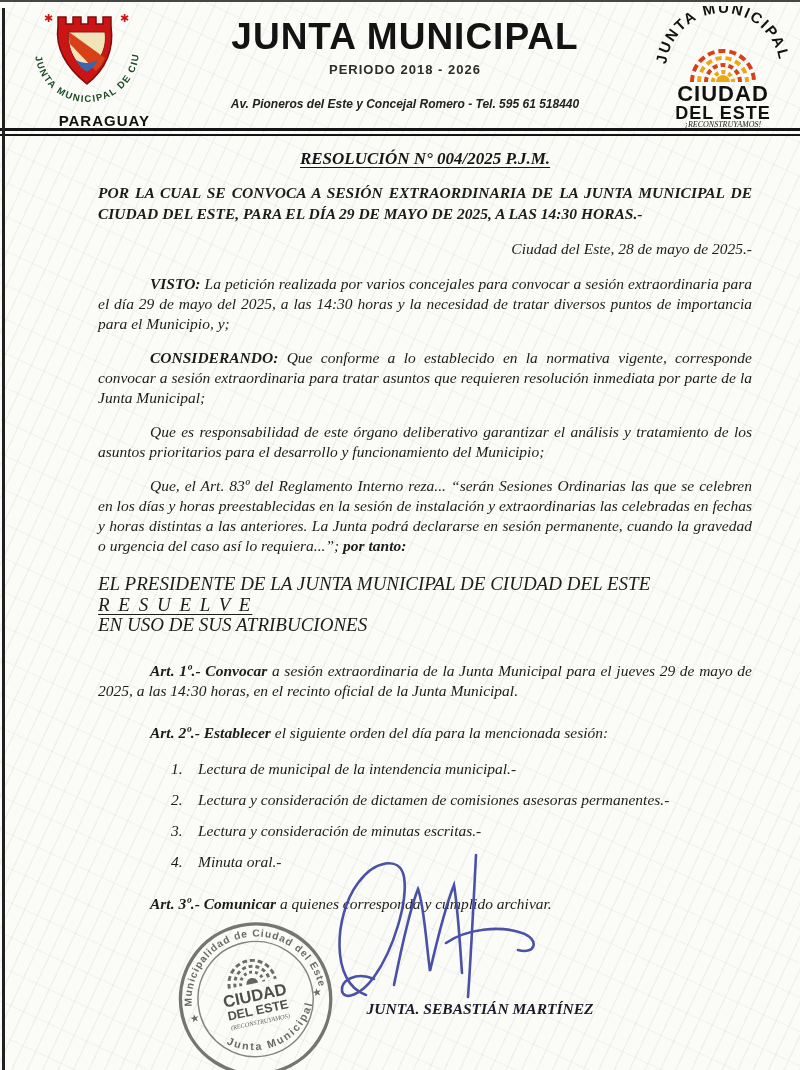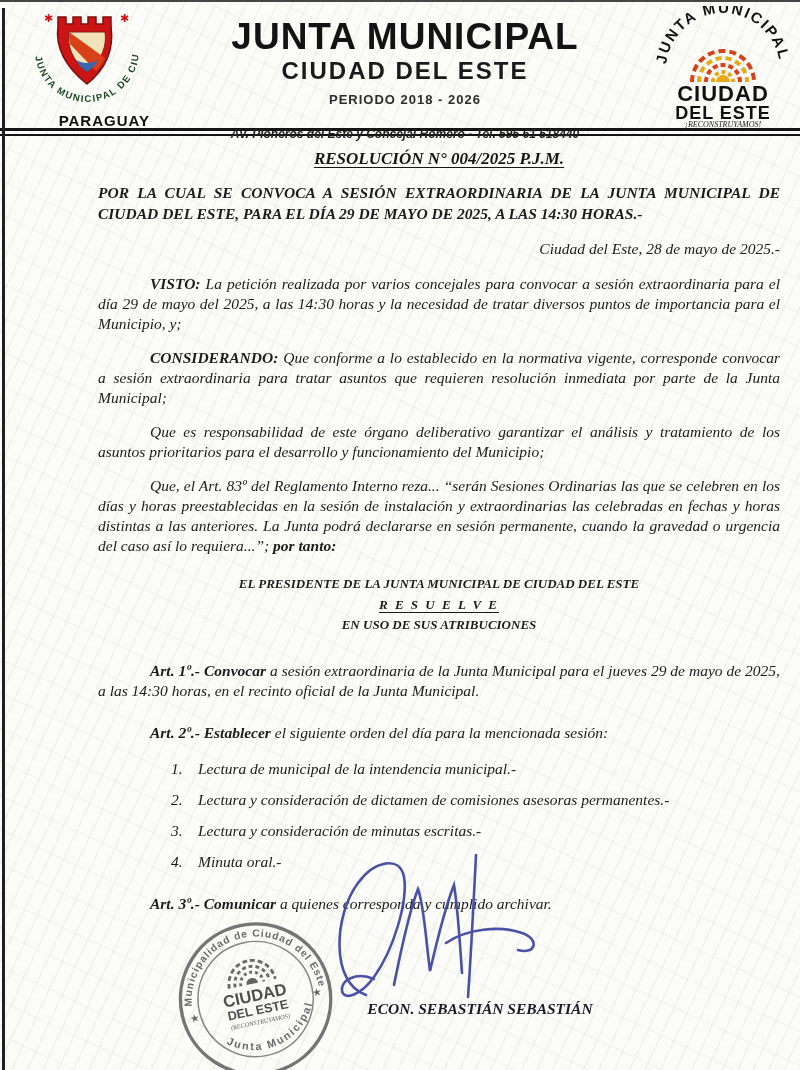--- a/index.html
+++ b/index.html
@@ -24,29 +24,29 @@
   .h-org{font-size:37px;font-weight:bold;letter-spacing:1px;color:#131313;line-height:1.0;}
   .h-city{font-size:24px;font-weight:bold;letter-spacing:2px;color:#1a1a1a;margin-top:2px;}
   .h-period{font-size:13px;font-weight:bold;color:#2c2c2c;margin-top:7px;letter-spacing:1px;}
   .h-addr{font-size:12px;font-weight:bold;font-style:italic;color:#222;margin-top:20px;}
   .rule{height:3px;border-top:3px solid #141414;border-bottom:2px solid #141414;background:transparent;}
   .emblem-left{position:absolute;left:24px;top:8px;width:126px;text-align:center;}
   .emblem-country{font-family:"Liberation Sans", sans-serif;font-weight:bold;font-size:15px;color:#111;margin-top:-4px;letter-spacing:1px;text-align:right;}
   .logo-right{position:absolute;left:652px;top:6px;width:142px;}
 
   
-  .doc{margin:0 20px 0 98px;}
+  .doc{margin:0 48px 0 98px;}
   .title{margin-top:13px;text-align:center;font-weight:bold;font-style:italic;font-size:17px;
     text-decoration:underline;text-underline-offset:3px;color:#161616;}
   .subject{margin-top:13px;font-weight:bold;font-style:italic;font-size:15.5px;line-height:21px;text-align:justify;}
   .dateline{margin-top:16px;text-align:right;font-style:italic;font-size:15.5px;}
   p.body{margin:14px 0 0 0;font-style:italic;font-size:15.5px;line-height:20px;text-align:justify;text-indent:52px;}
   p.body.first{margin-top:16px;}
   .lead{font-weight:bold;}
-  .heading{margin-top:18px;text-align:center;font-weight:bold;font-style:italic;font-size:13px;line-height:20px;}
+  .heading{margin-top:18px;font-weight:normal;font-style:italic;font-size:19px;line-height:20px;}
   .heading .resuelve{display:inline-block;margin-top:1px;letter-spacing:2px;text-decoration:underline;text-underline-offset:3px;}
   p.art{margin:22px 0 0 0;font-style:italic;font-size:15.5px;line-height:20px;text-align:justify;text-indent:52px;}
   p.art.a1{margin-top:26px;}
   .agenda{margin:16px 0 0 73px;}
   .agenda-row{display:flex;font-style:italic;font-size:15.5px;line-height:20px;margin-bottom:11px;}
   .agenda-num{width:27px;flex:none;}
 
   
   .sigzone{position:absolute;left:0;top:915px;width:800px;height:155px;}
   .stamp{position:absolute;left:176px;top:4px;transform:rotate(-12deg);opacity:.92;}
@@ -76,21 +76,20 @@
         <path d="M52,52 c3,6 7,9 11,12 c4,-3 8,-6 11,-12 c-7,4 -15,4 -22,0 Z" fill="#3a66b0"></path>
         <text font-family="Liberation Sans, sans-serif" font-size="9.5" font-weight="bold" fill="#1d4a24" letter-spacing="1.5">
           <textPath href="#ringL" startOffset="4%">JUNTA MUNICIPAL DE CIUDAD DEL ESTE</textPath>
         </text>
       </svg>
       <div class="emblem-country">PARAGUAY</div>
     </div>
 
     <div class="h-center">
       <div class="h-org">JUNTA MUNICIPAL</div>
-      <div class="h-city">CIUDAD DEL ESTE</div>
       <div class="h-period">PERIODO 2018 - 2026</div>
       <div class="h-addr">Av. Pioneros del Este y Concejal Romero - Tel. 595 61 518440</div>
     </div>
 
     <div class="logo-right">
       <svg width="142" height="122" viewBox="0 0 142 122">
         <defs>
           <path id="arcR" d="M 14,64 A 57,57 0 0 1 128,64"></path>
         </defs>
         <text font-family="Liberation Sans, sans-serif" font-size="15" font-weight="bold" fill="#111" letter-spacing="2">
@@ -193,16 +192,16 @@
         <g fill="none" stroke="#3c43a0" stroke-width="2.6" stroke-linecap="round" opacity="0.92">
           <path d="M68,152 C32,140 36,72 60,40 C76,18 102,12 106,34 C110,58 96,106 76,134 C63,152 46,158 44,148 C42,138 58,128 76,136"></path>
           <path d="M96,142 C104,102 112,66 120,46 C126,62 128,98 132,128 C138,102 148,62 156,42 C160,66 162,102 164,130"></path>
           <path d="M178,12 C176,52 173,112 170,154"></path>
           <path d="M148,100 C168,86 202,82 224,90 C242,96 238,112 220,107"></path>
         </g>
       </svg>
     </div>
 
     <div class="signame">
-      <div>ECON. SEBASTIÁN SEBASTIÁN</div>
+      <div>JUNTA. SEBASTIÁN MARTÍNEZ</div>
     </div>
   </div>
 </div>
 
 </body></html>

